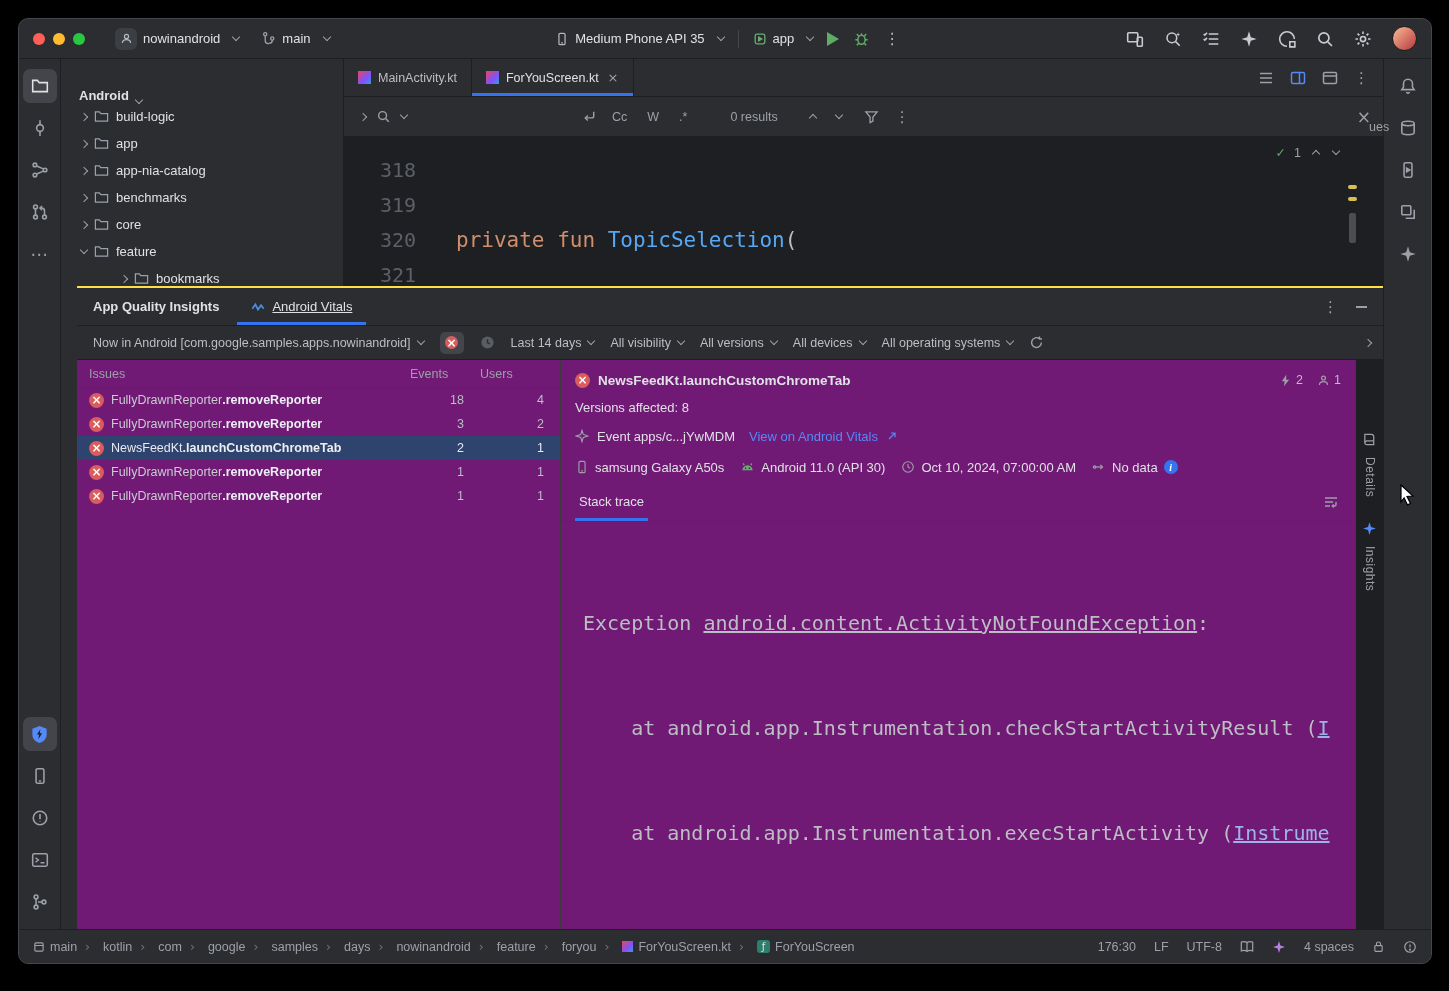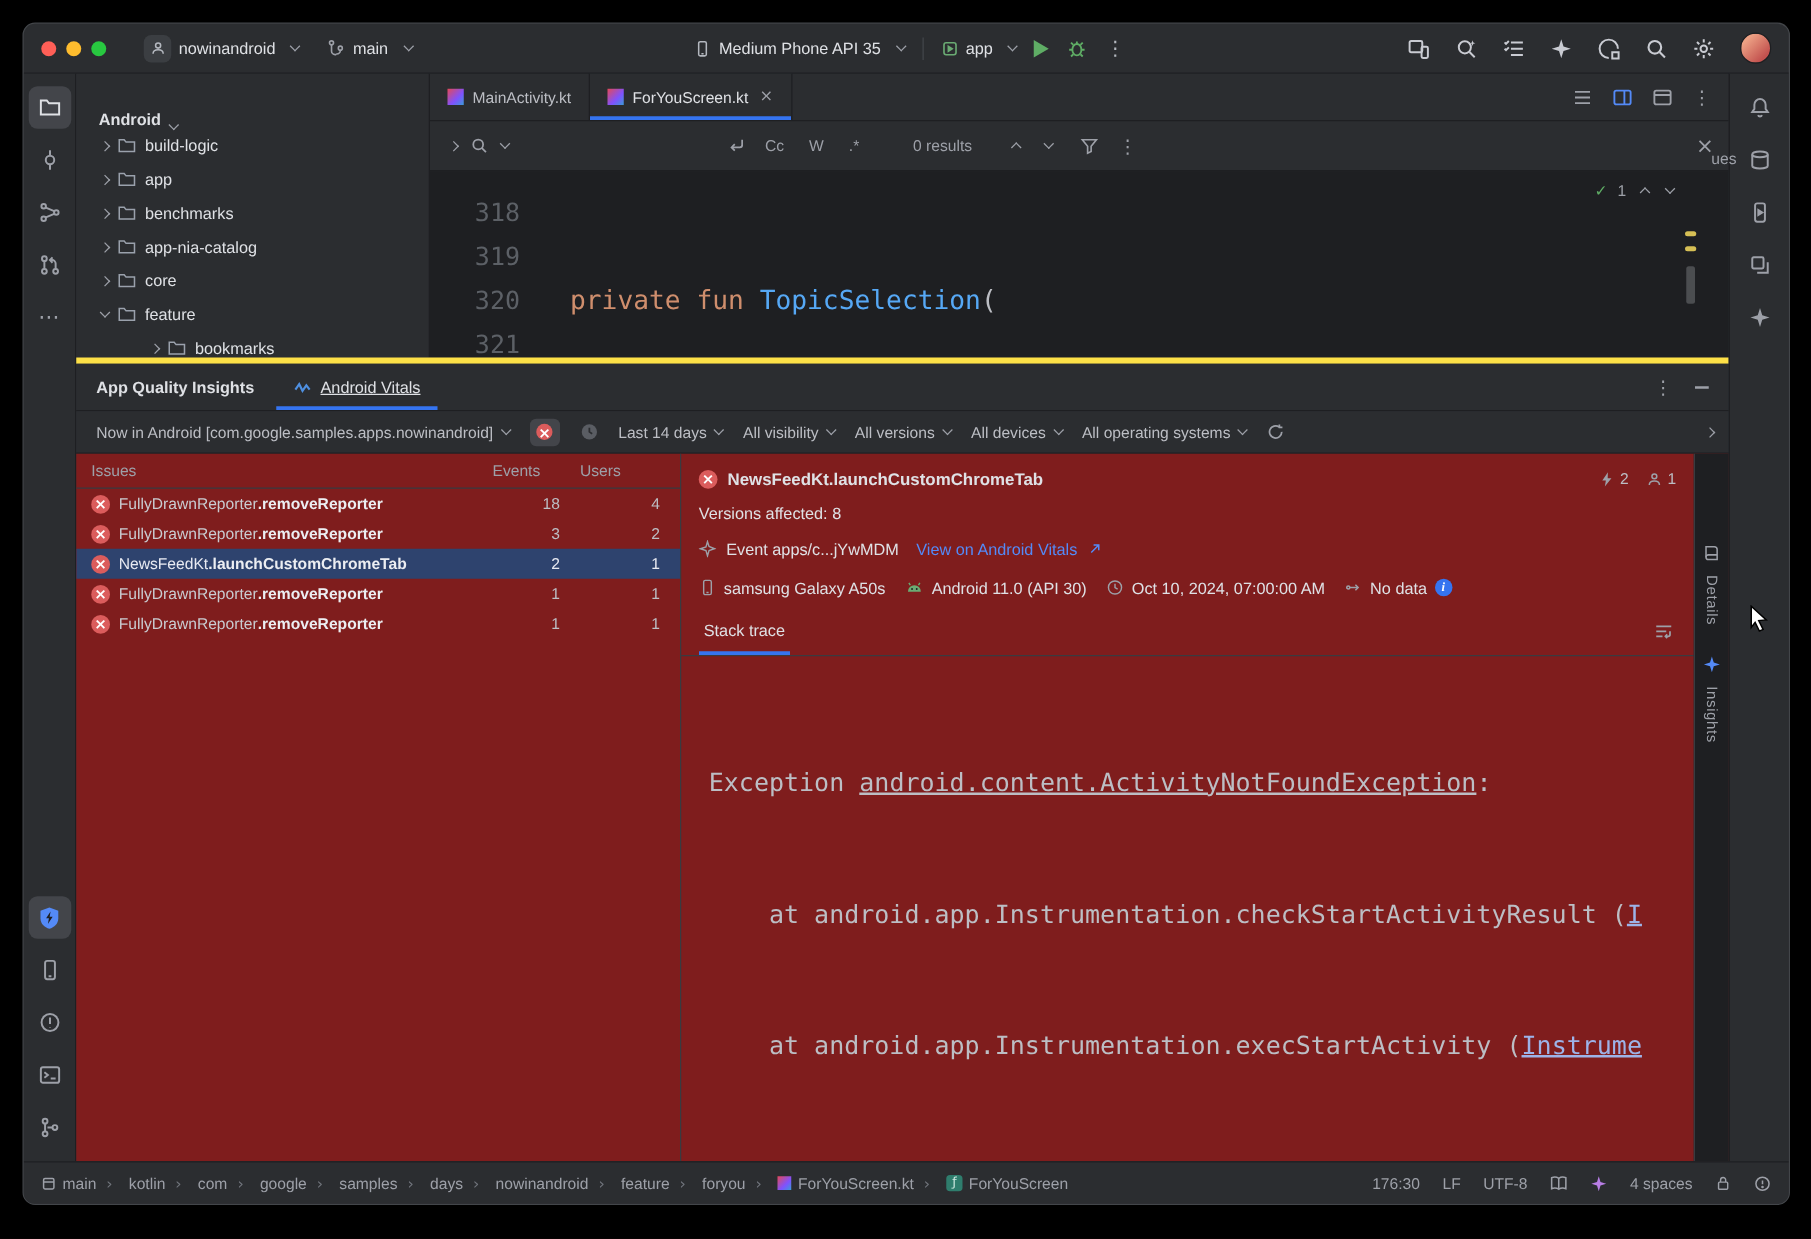--- a/index.html
+++ b/index.html
@@ -80,36 +80,36 @@
     font-family:"DejaVu Sans Mono",monospace; font-size:20px; line-height:35px; color:#5c6066; }
   .code-lines { padding:16px 0 0 40px; font-family:"DejaVu Sans Mono",monospace;
     font-size:21px; line-height:35px; color:#bcbec4; white-space:pre; flex:1; overflow:hidden;}
   .kw { color:#cf8e6d; } .fn { color:#56a8f5; }
   .inspect-widget { position:absolute; top:8px; right:44px; display:flex; align-items:center;
     gap:8px; font-size:12.5px; color:#9da0a8; }
   .ok-check { color:#5fad65; font-weight:700; }
   .stripe-mark { position:absolute; right:26px; border-radius:2px; }
 
   
-  .aqi { flex:1; display:flex; flex-direction:column; min-height:0; border-top:5px solid #fde047; }
+  .aqi { flex:1; display:flex; flex-direction:column; min-height:0; border-top:2px solid #fde047;margin-left:16px; }
   .aqi-head { height:38px; flex:none; display:flex; align-items:stretch; background:#2b2d30;
     border-bottom:1px solid #1e1f22; font-size:13px; }
   .aqi-title { display:flex; align-items:center; padding:0 18px 0 16px; font-weight:700; }
   .aqi-tab { display:flex; align-items:center; gap:7px; padding:0 14px; color:#bcbec4;text-decoration:underline; }
   .aqi-tab.active { color:#dfe1e5; box-shadow:inset 0 -3px 0 #3574f0; }
   .aqi-head-right { margin-left:auto; display:flex; align-items:center; gap:18px; padding-right:16px; }
   .minim { width:11px; height:2px; background:#9da0a8; }
 
   .aqi-filters { height:34px; flex:none; display:flex; align-items:center; gap:16px;
     padding:0 12px 0 16px; background:#2b2d30; border-bottom:1px solid #1e1f22;
     font-size:12.5px; color:#bcbec4; white-space:nowrap; }
   .sev-btn { width:24px; height:22px; border-radius:5px; background:#43454a;
     display:flex; align-items:center; justify-content:center; }
 
-  .aqi-body { flex:1; display:flex; min-height:0; background:#7f1d1d;justify-content:center; }
+  .aqi-body { flex:1; display:flex; min-height:0; background:#701a75;justify-content:center; }
   .issues { width:483px; flex:none; display:flex; flex-direction:column; overflow:hidden; }
   .issues-header { height:28px; flex:none; display:flex; align-items:center; font-size:12.5px;
     color:#9da0a8; border-bottom:1px solid #393b40; }
   .col-name { flex:1; padding-left:12px; } .col-ev { width:70px; } .col-us { width:80px; }
   .issue-row { height:24px; flex:none; display:flex; align-items:center; font-size:12.5px; }
   .issue-row .col-name { display:flex; align-items:center; gap:7px; min-width:0; }
   .issue-row .num { width:70px; text-align:right; padding-right:16px; color:#bcbec4; }
   .issue-row .num.us { width:80px; }
   .issue-row.selected { background:#2e436e; }
   .iname-c { color:#c9cbd0; } .iname-m { color:#eceef2; font-weight:700; }
@@ -368,30 +368,30 @@
               </span>
             <span>app</span>
           </div>
           <div class="tree-item">
             <span class="chev r" style="margin-left:0"></span>
             <span class="ic folder">
                 <svg width="15" height="15" viewBox="0 0 16 16" fill="none" stroke="currentColor" stroke-width="1.3">
                   <path d="M1.5 3h4.2l1.6 2h7.2v8h-13z"></path>
                 </svg>
               </span>
-            <span>benchmarks</span>
+            <span>app-nia-catalog</span>
           </div>
           <div class="tree-item">
             <span class="chev r" style="margin-left:0"></span>
             <span class="ic folder">
                 <svg width="15" height="15" viewBox="0 0 16 16" fill="none" stroke="currentColor" stroke-width="1.3">
                   <path d="M1.5 3h4.2l1.6 2h7.2v8h-13z"></path>
                 </svg>
               </span>
-            <span>app-nia-catalog</span>
+            <span>benchmarks</span>
           </div>
           <div class="tree-item">
             <span class="chev r" style="margin-left:0"></span>
             <span class="ic folder">
                 <svg width="15" height="15" viewBox="0 0 16 16" fill="none" stroke="currentColor" stroke-width="1.3">
                   <path d="M1.5 3h4.2l1.6 2h7.2v8h-13z"></path>
                 </svg>
               </span>
             <span>core</span>
           </div>

